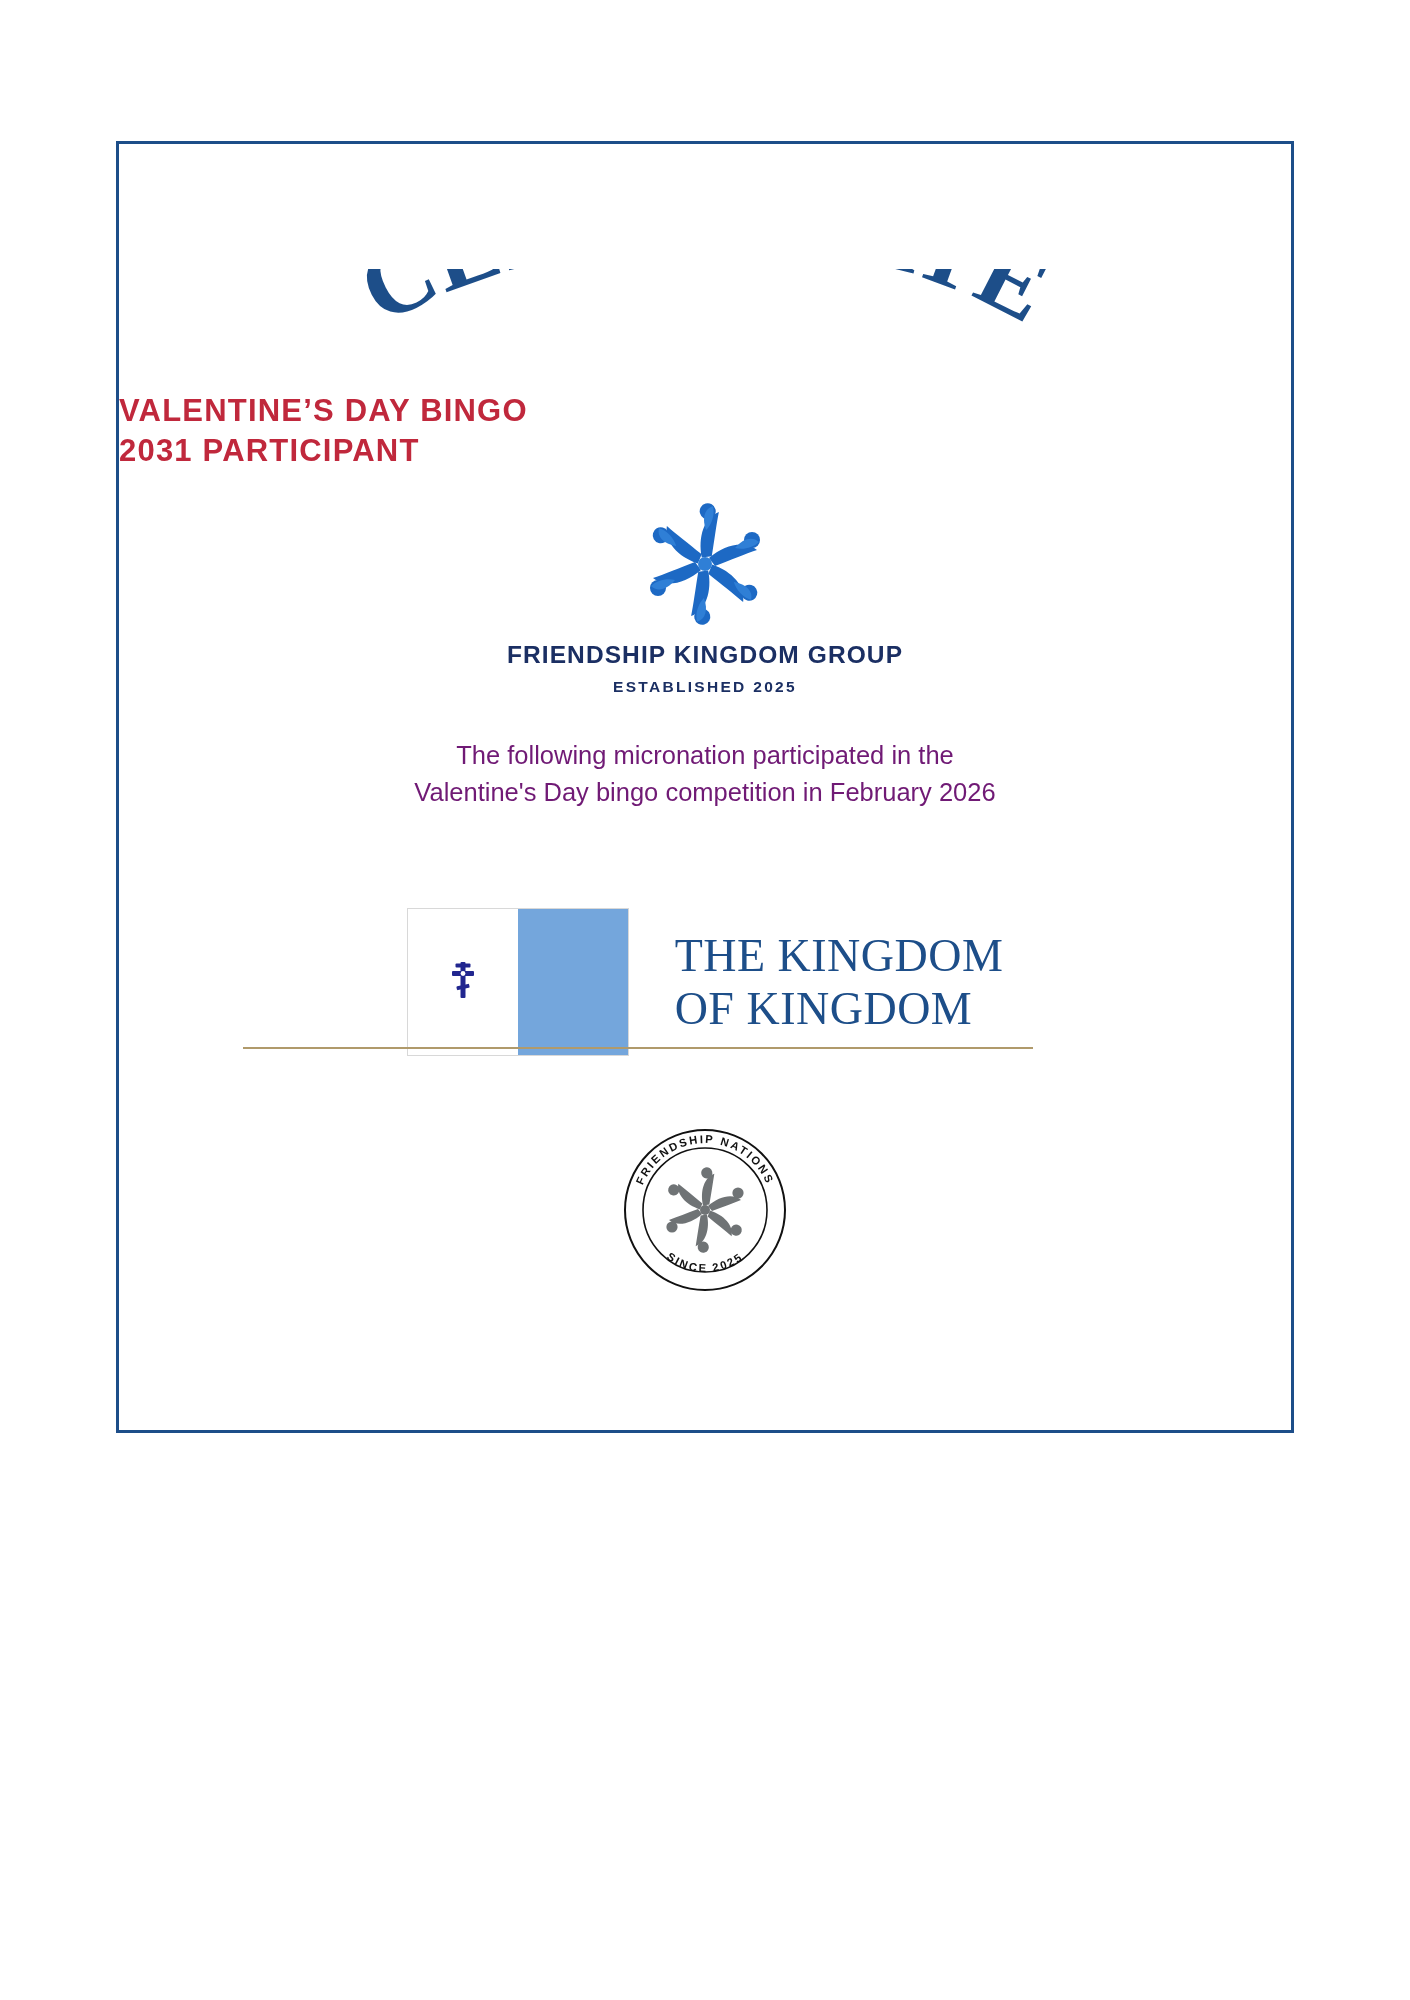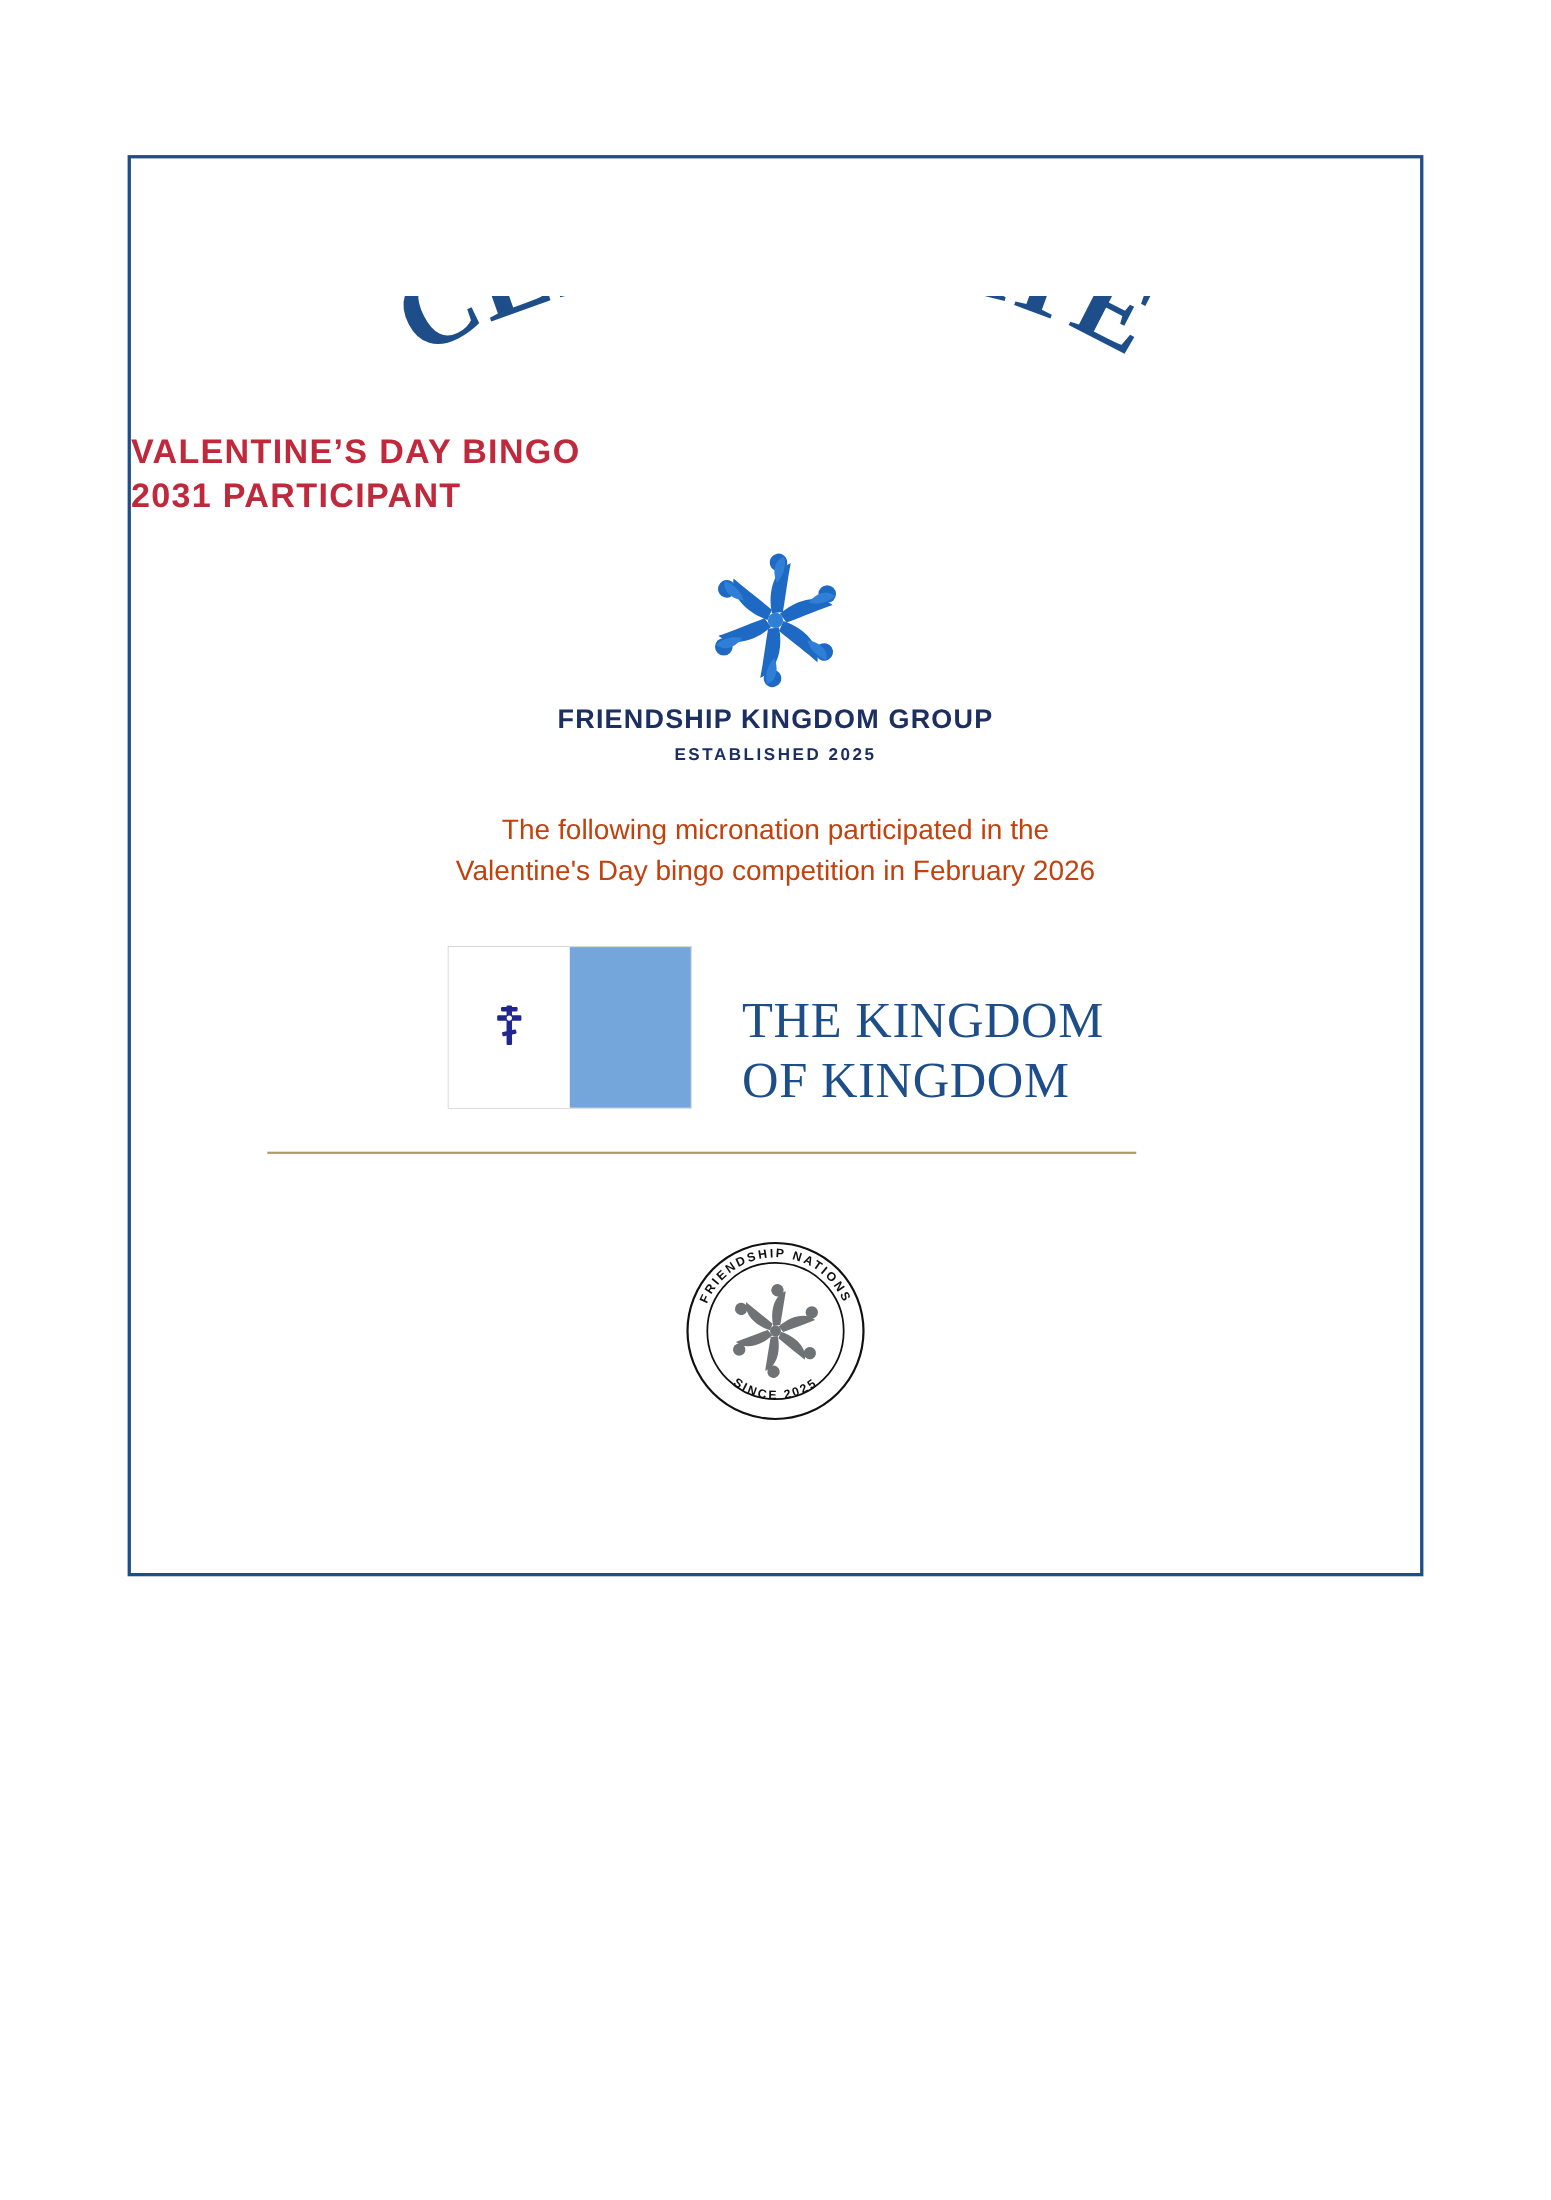--- a/index.html
+++ b/index.html
@@ -101,33 +101,33 @@
   }
 
   
   .body-text {
     position: absolute;
     top: 593px;
     left: 0;
     width: 100%;
     text-align: center;
     font-size: 25.5px;
-    color: #c2410c;
+    color: #701a75;
     line-height: 1.45;
   }
 
   
   .nation-row {
     position: absolute;
-    top: 716px;
+    top: 764px;
     left: 0;
     width: 100%;
     display: flex;
     justify-content: center;
-    align-items: flex-end;
+    align-items: center;
     gap: 46px;
   }
   .flag {
     width: 222px;
     height: 148px;
     border: 1px solid #d8d8d8;
     box-sizing: border-box;
     display: flex;
     position: relative;
     background: #ffffff;

